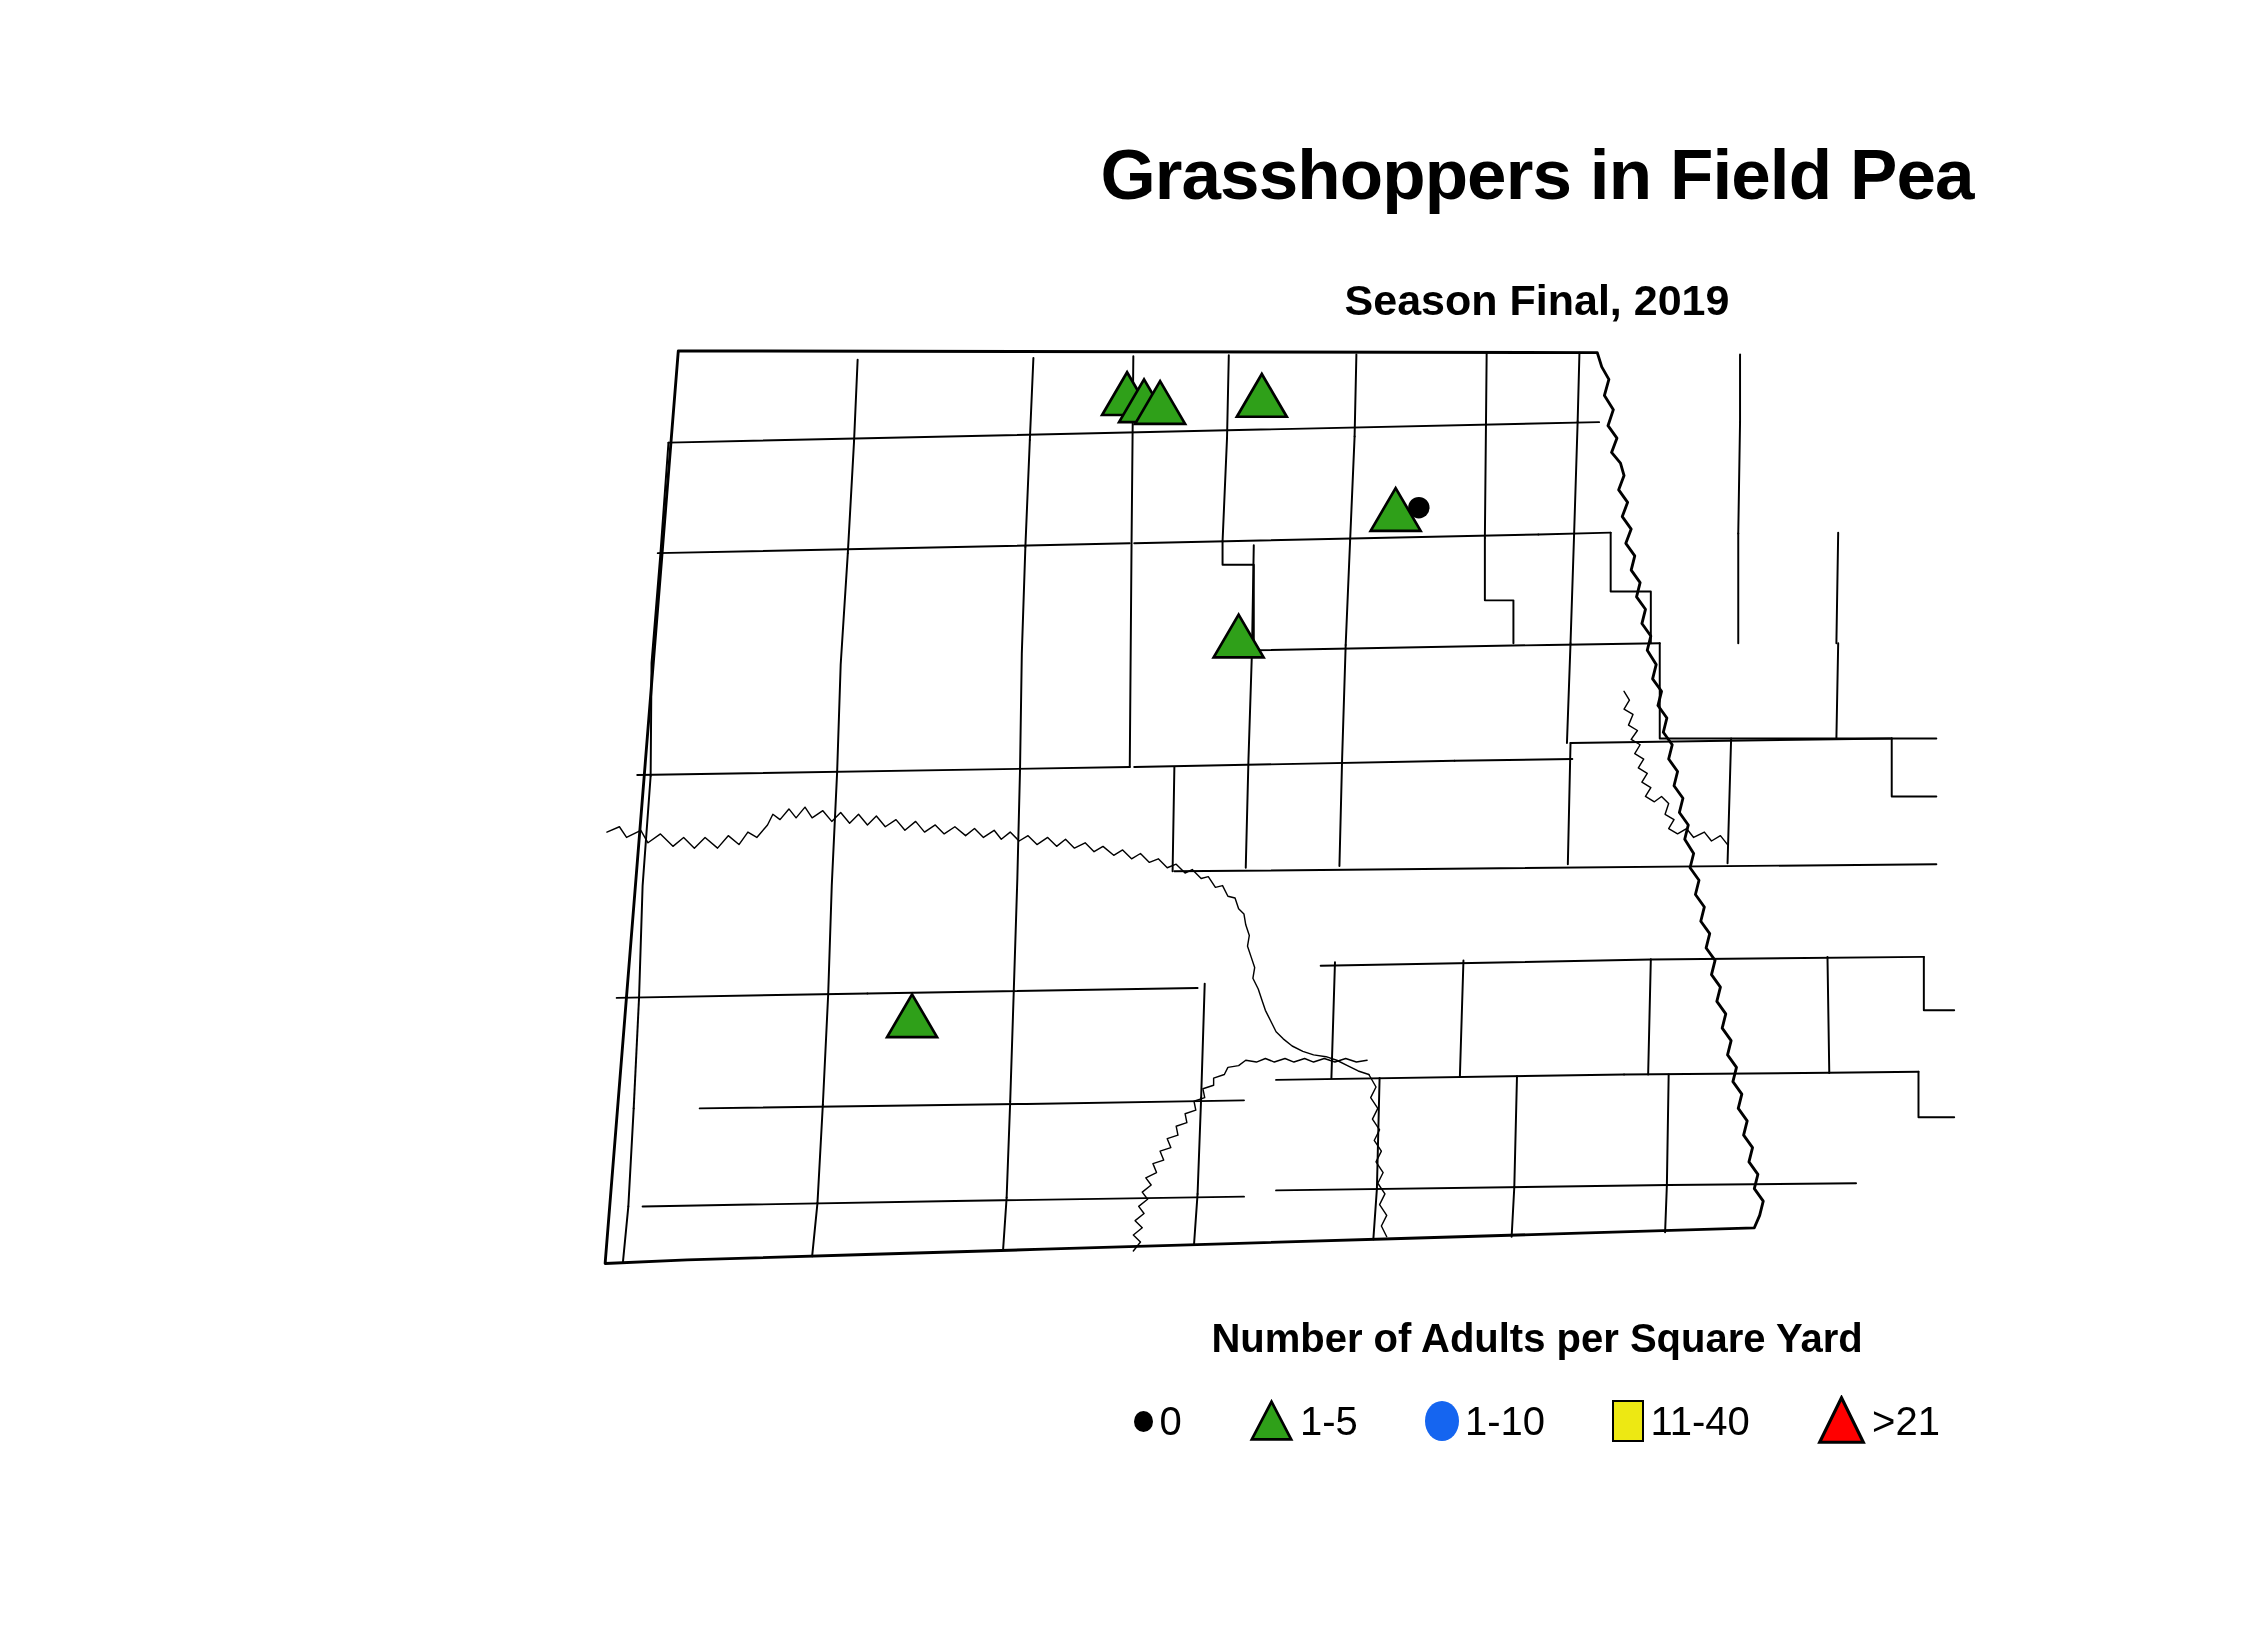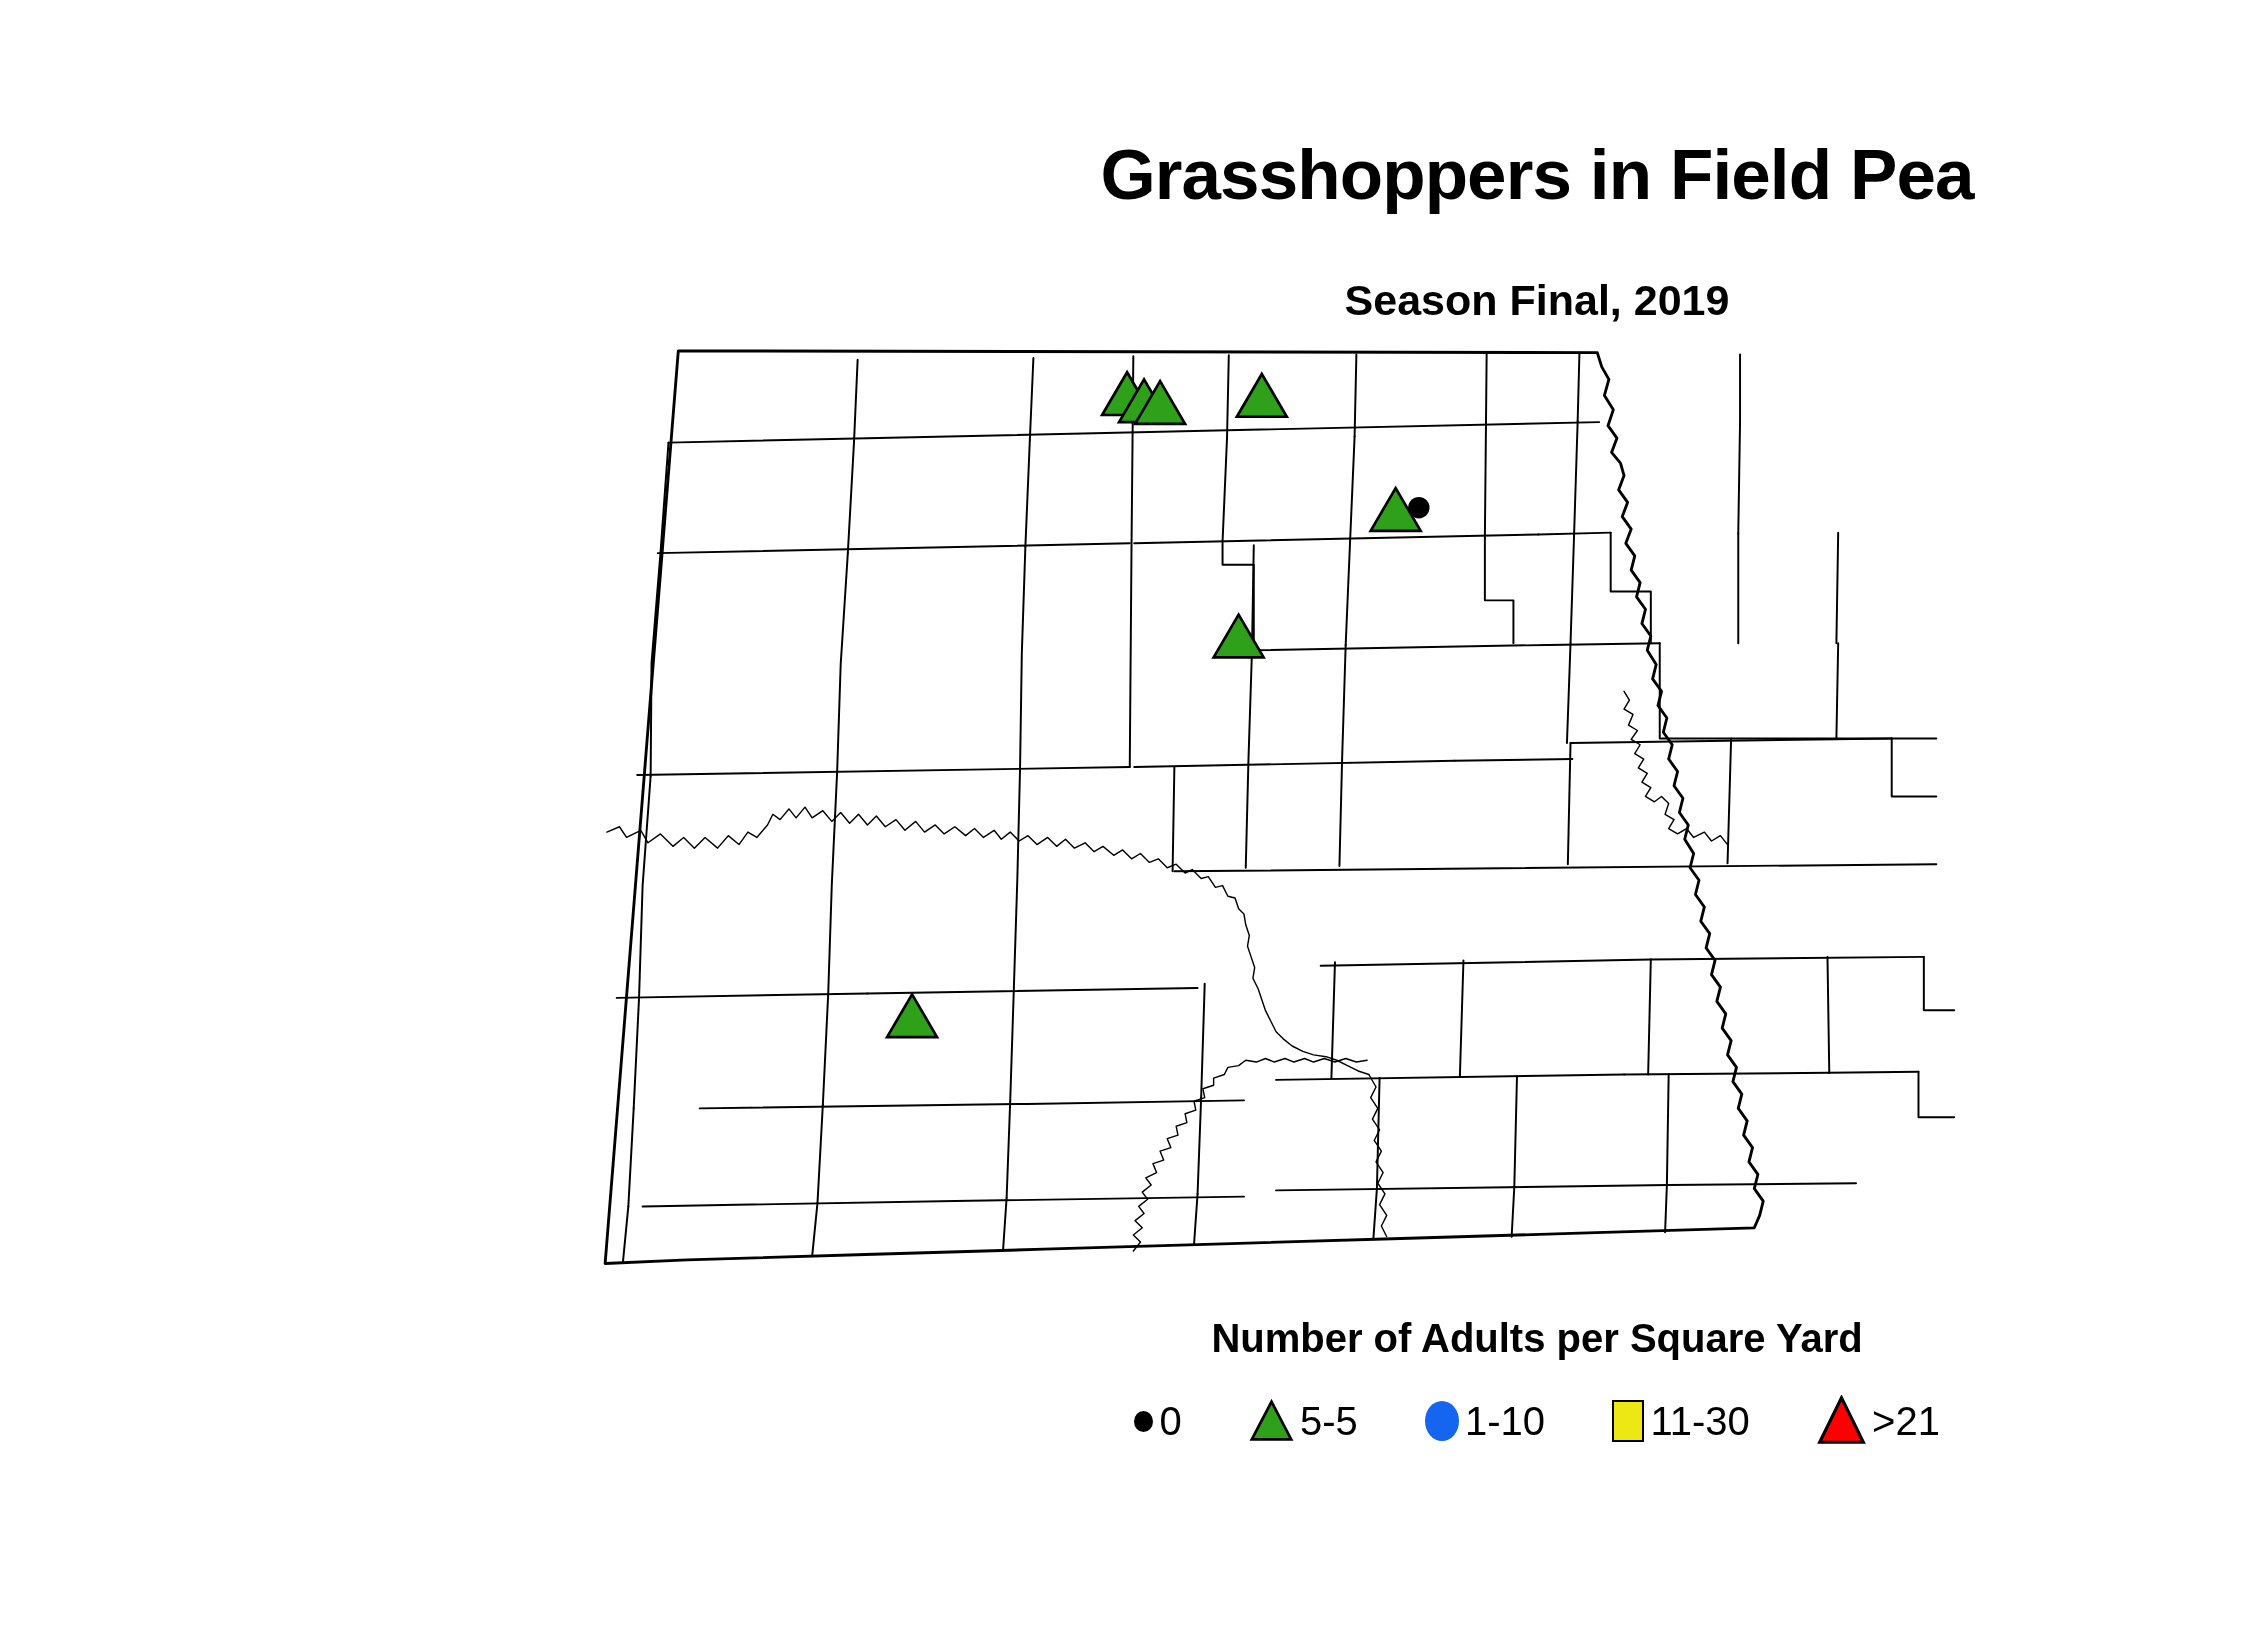--- a/index.html
+++ b/index.html
@@ -307,31 +307,31 @@
       <span class="legend-swatch sw-dot"></span>
       <span class="legend-label">0</span>
     </div>
 
     <div class="legend-entry">
       <span class="legend-swatch">
         <svg width="45" height="43" viewBox="0 0 100 96" xmlns="http://www.w3.org/2000/svg">
           <polygon points="50,6 94,90 6,90" fill="#2FA019" stroke="#000000" stroke-width="6"></polygon>
         </svg>
       </span>
-      <span class="legend-label">5-5</span>
+      <span class="legend-label">1-5</span>
     </div>
 
     <div class="legend-entry">
       <span class="legend-swatch sw-circle-blue"></span>
       <span class="legend-label">1-10</span>
     </div>
 
     <div class="legend-entry">
       <span class="legend-swatch sw-square-yellow"></span>
-      <span class="legend-label">11-30</span>
+      <span class="legend-label">11-40</span>
     </div>
 
     <div class="legend-entry">
       <span class="legend-swatch">
         <svg width="49" height="50" viewBox="0 0 110 112" xmlns="http://www.w3.org/2000/svg">
           <polygon points="55,6 104,106 6,106" fill="#FF0000" stroke="#000000" stroke-width="7"></polygon>
         </svg>
       </span>
       <span class="legend-label">&gt;21</span>
     </div>

